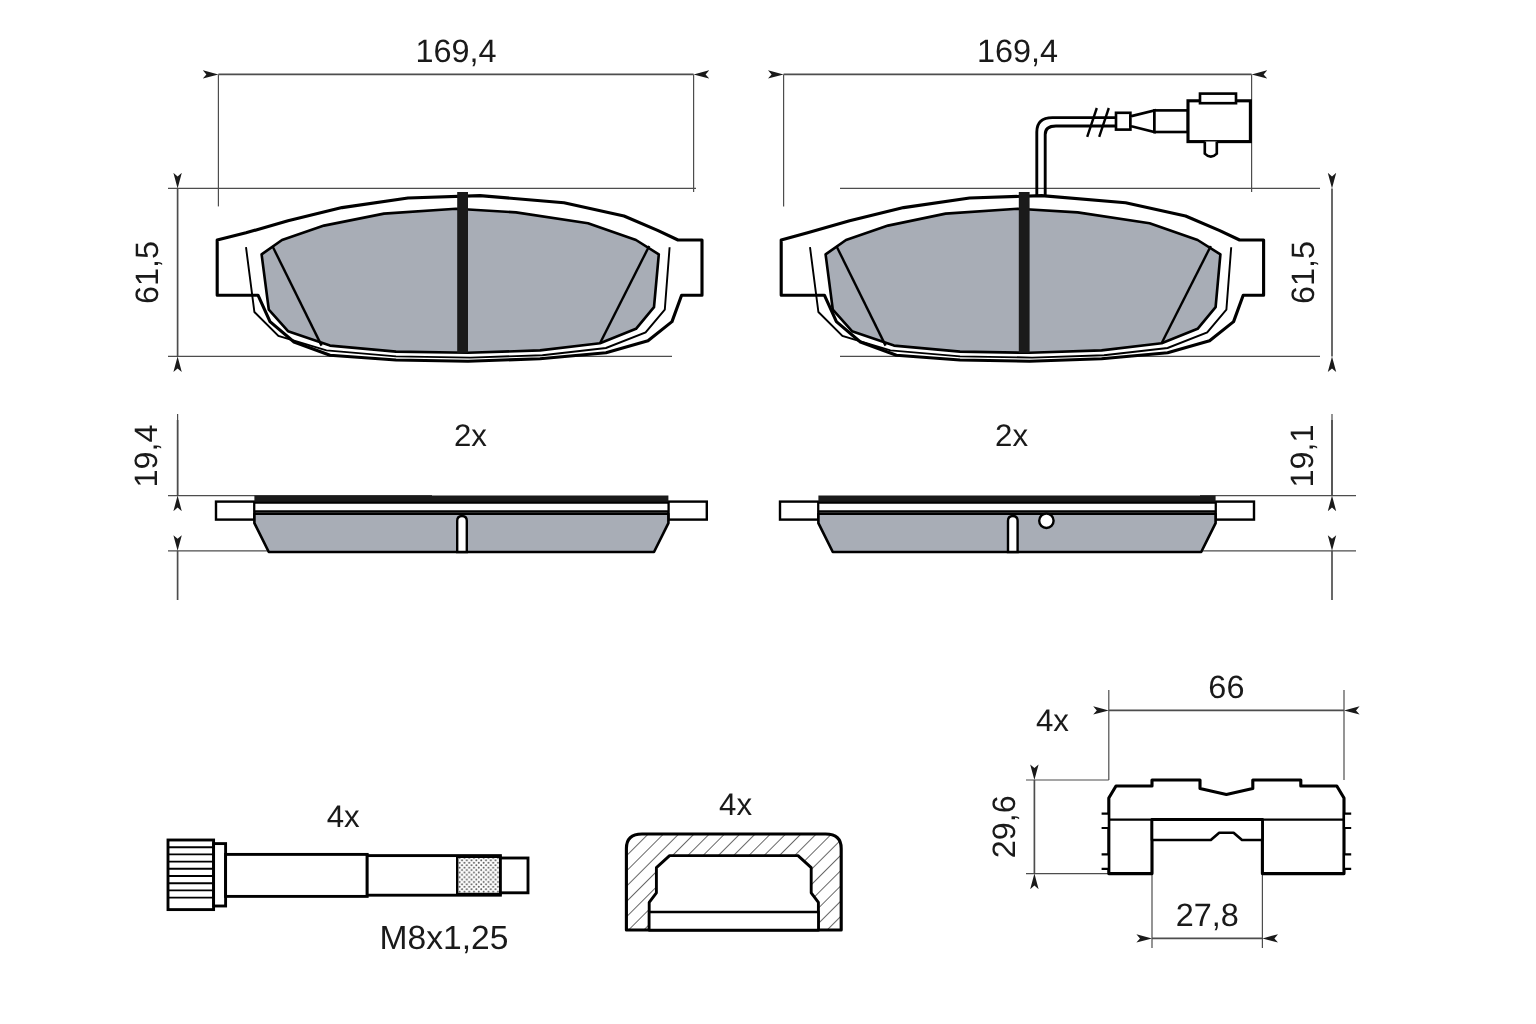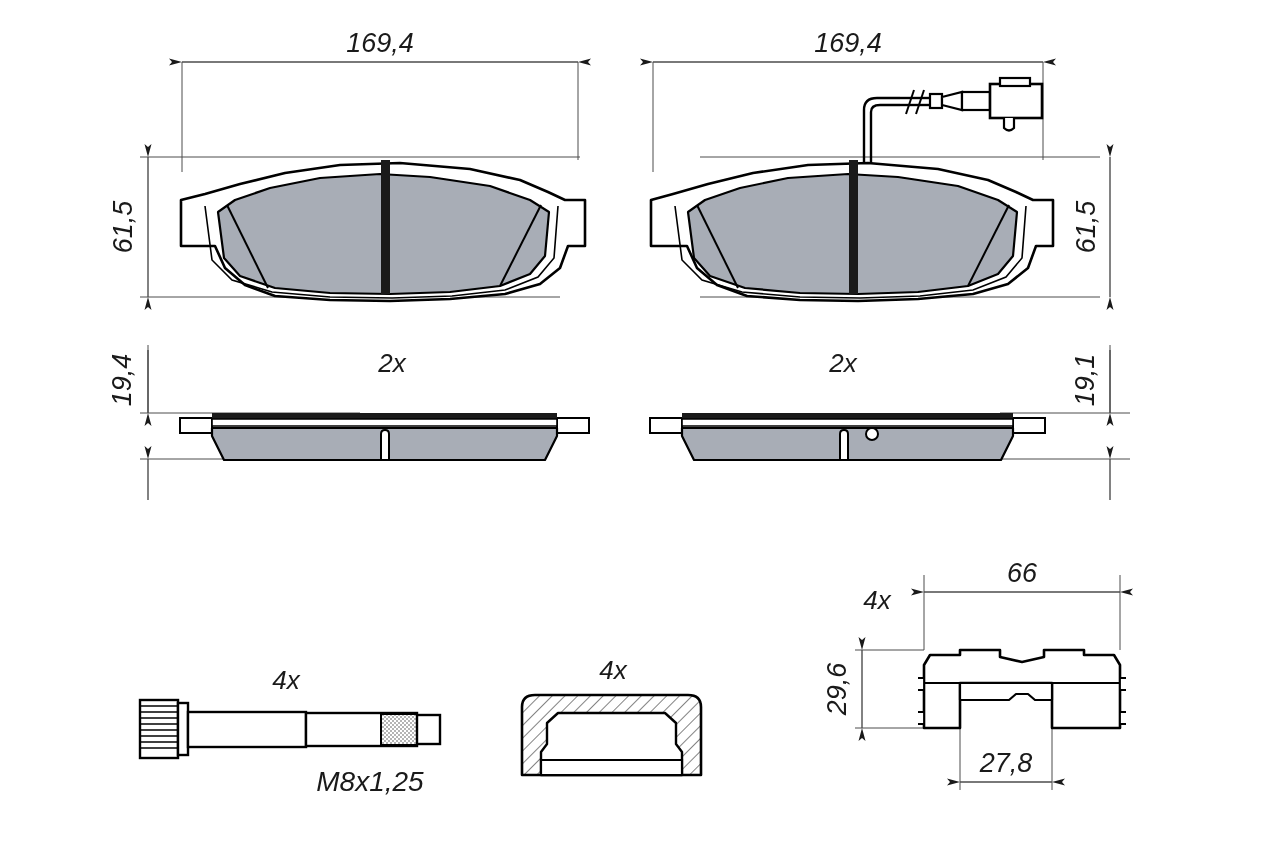--- a/index.html
+++ b/index.html
@@ -1,17 +1,17 @@
 <!DOCTYPE html>
 <html><head>
 <meta charset="utf-8">
 <style>
   html,body{margin:0;padding:0;background:#ffffff;}
   body{width:1280px;height:853px;font-family:"Liberation Sans",sans-serif;overflow:hidden;}
-  #stage{position:relative;width:1280px;height:853px;background:#fff;font-style:italic;}
+  #stage{position:relative;width:1280px;height:853px;background:#fff;}
   svg{display:block;}
   .dimtxt{font-family:"Liberation Sans",sans-serif;font-size:27px;fill:#1a1a1a;}
   .qty{font-family:"Liberation Sans",sans-serif;font-size:26px;fill:#1a1a1a;}
   .thr{font-family:"Liberation Sans",sans-serif;font-size:28px;fill:#1a1a1a;}
 </style>
 </head>
 <body>
 
 <div id="stage">
 <svg width="1280" height="853" viewBox="0 0 1280 853" xmlns="http://www.w3.org/2000/svg">

